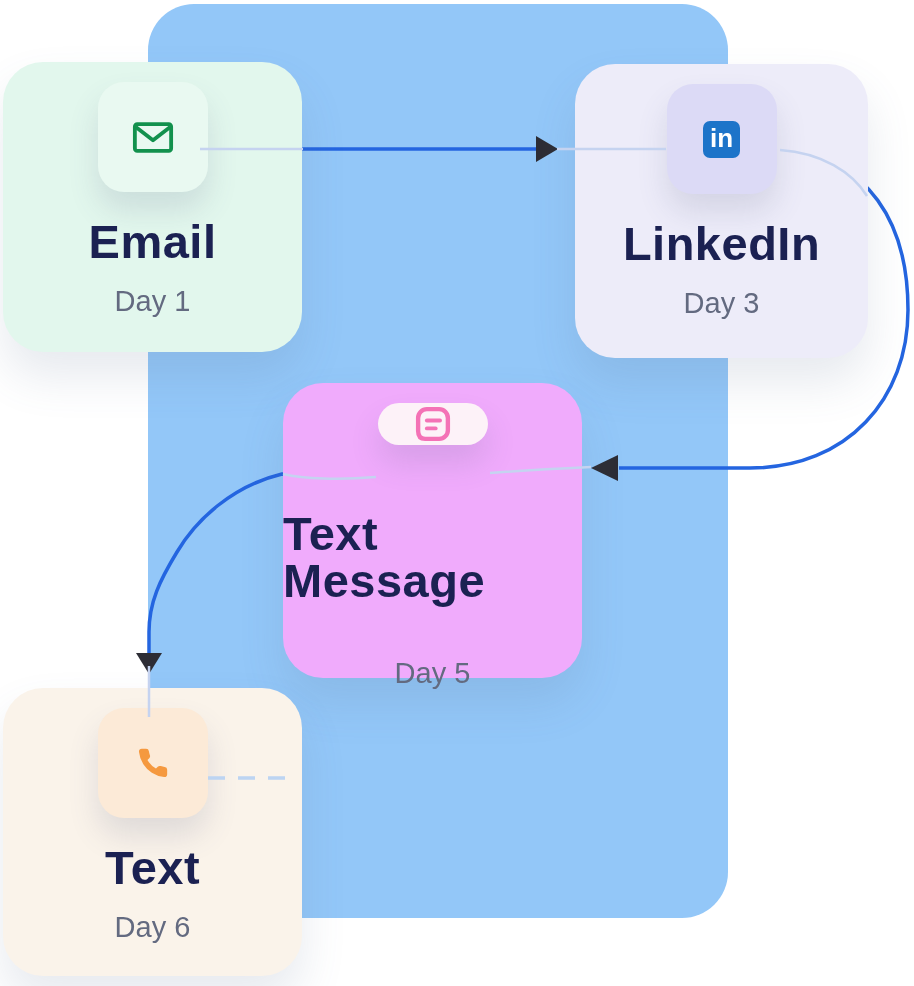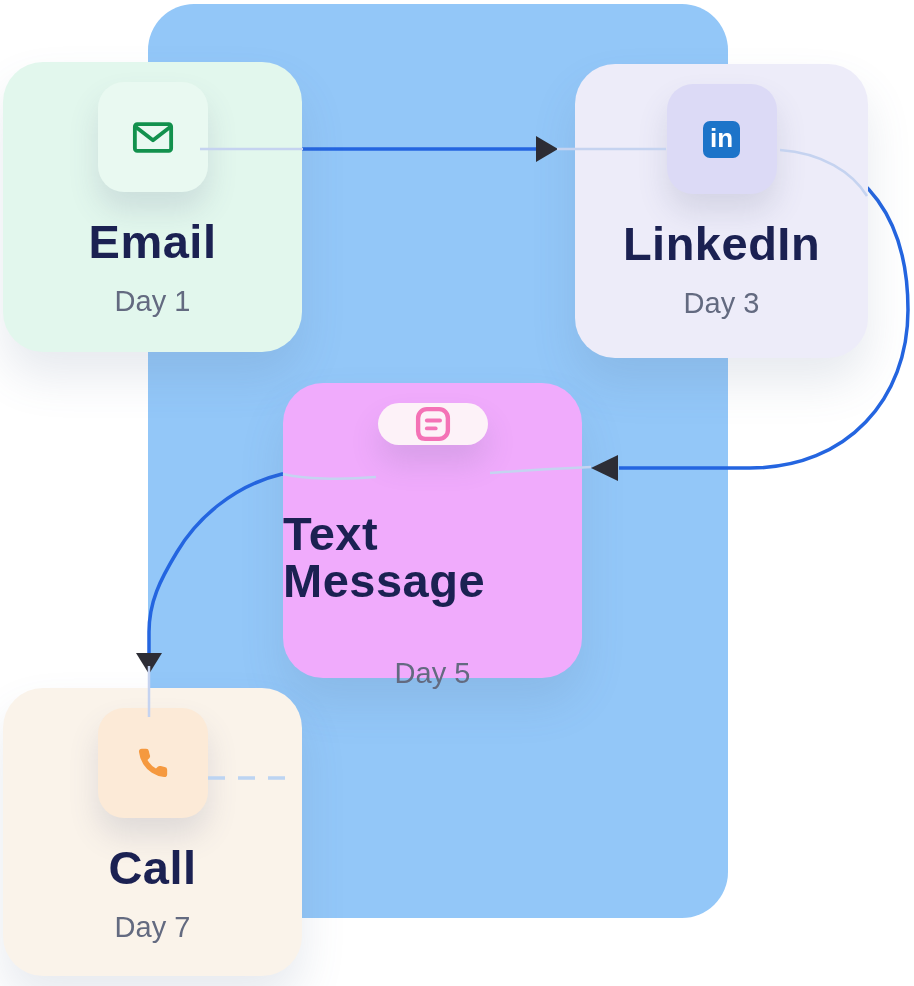--- a/index.html
+++ b/index.html
@@ -80,22 +80,22 @@
     <div class="card-title" style="color: rgb(27, 33, 82);">Text Message</div>
     <div class="card-day" style="color: rgb(99, 106, 128); margin-top: 16px;">Day 5</div>
   </div>
 
   <div class="card card-call" style="background: rgb(250, 243, 234);">
     <div class="tile" style="background: rgb(252, 234, 215);">
       <svg width="34" height="34" viewBox="0 0 24 24">
         <path fill="#f5993f" d="M22 16.92v3a2 2 0 0 1-2.18 2 19.79 19.79 0 0 1-8.63-3.07 19.5 19.5 0 0 1-6-6 19.79 19.79 0 0 1-3.07-8.67A2 2 0 0 1 4.11 2h3a2 2 0 0 1 2 1.72 12.84 12.84 0 0 0 .7 2.81 2 2 0 0 1-.45 2.11L8.09 9.91a16 16 0 0 0 6 6l1.27-1.27a2 2 0 0 1 2.11-.45 12.84 12.84 0 0 0 2.81.7A2 2 0 0 1 22 16.92z"></path>
       </svg>
     </div>
-    <div class="card-title" style="color: rgb(27, 33, 82);">Call</div>
-    <div class="card-day" style="color: rgb(99, 106, 128);">Day 7</div>
+    <div class="card-title" style="color: rgb(27, 33, 82);">Text</div>
+    <div class="card-day" style="color: rgb(99, 106, 128);">Day 6</div>
   </div>
 
   <svg class="lines-over" width="914" height="986" viewBox="0 0 914 986">
     <path d="M200 149 H303" fill="none" stroke-width="2.5" stroke="#c5d3f0"></path>
     <path d="M557 149 H666" fill="none" stroke-width="2.5" stroke="#c5d3f0"></path>
     <path d="M780 150 C822 153 852 172 867 196" fill="none" stroke-width="2.5" stroke="#c5d3f0"></path>
     <path d="M591 467 C548 469 515 471 490 473" fill="none" stroke-width="2.5" stroke="#c5d3f0"></path>
     <path d="M376 477 C340 480 304 479 283 474" fill="none" stroke-width="2.5" stroke="#c5d3f0"></path>
     <path d="M149 666 V717" fill="none" stroke-width="2.5" stroke="#c5d3f0"></path>
     <path d="M208 778 H296" fill="none" stroke-width="3.5" stroke-dasharray="17 13" stroke="#bcd4f2"></path>

